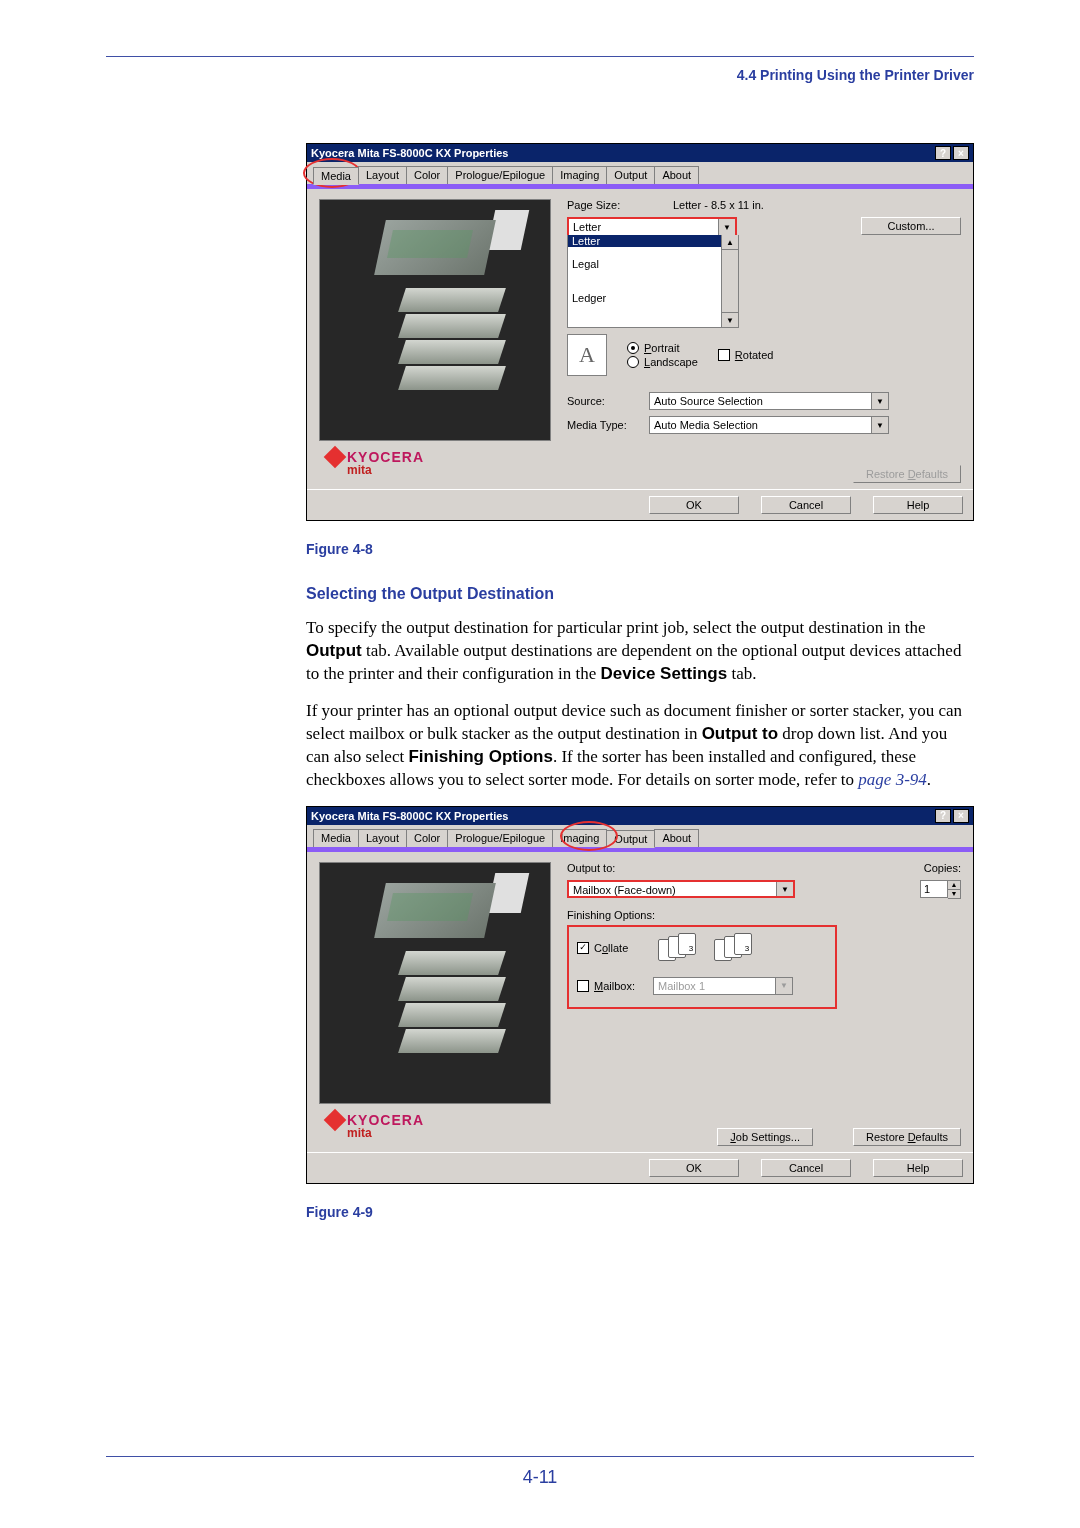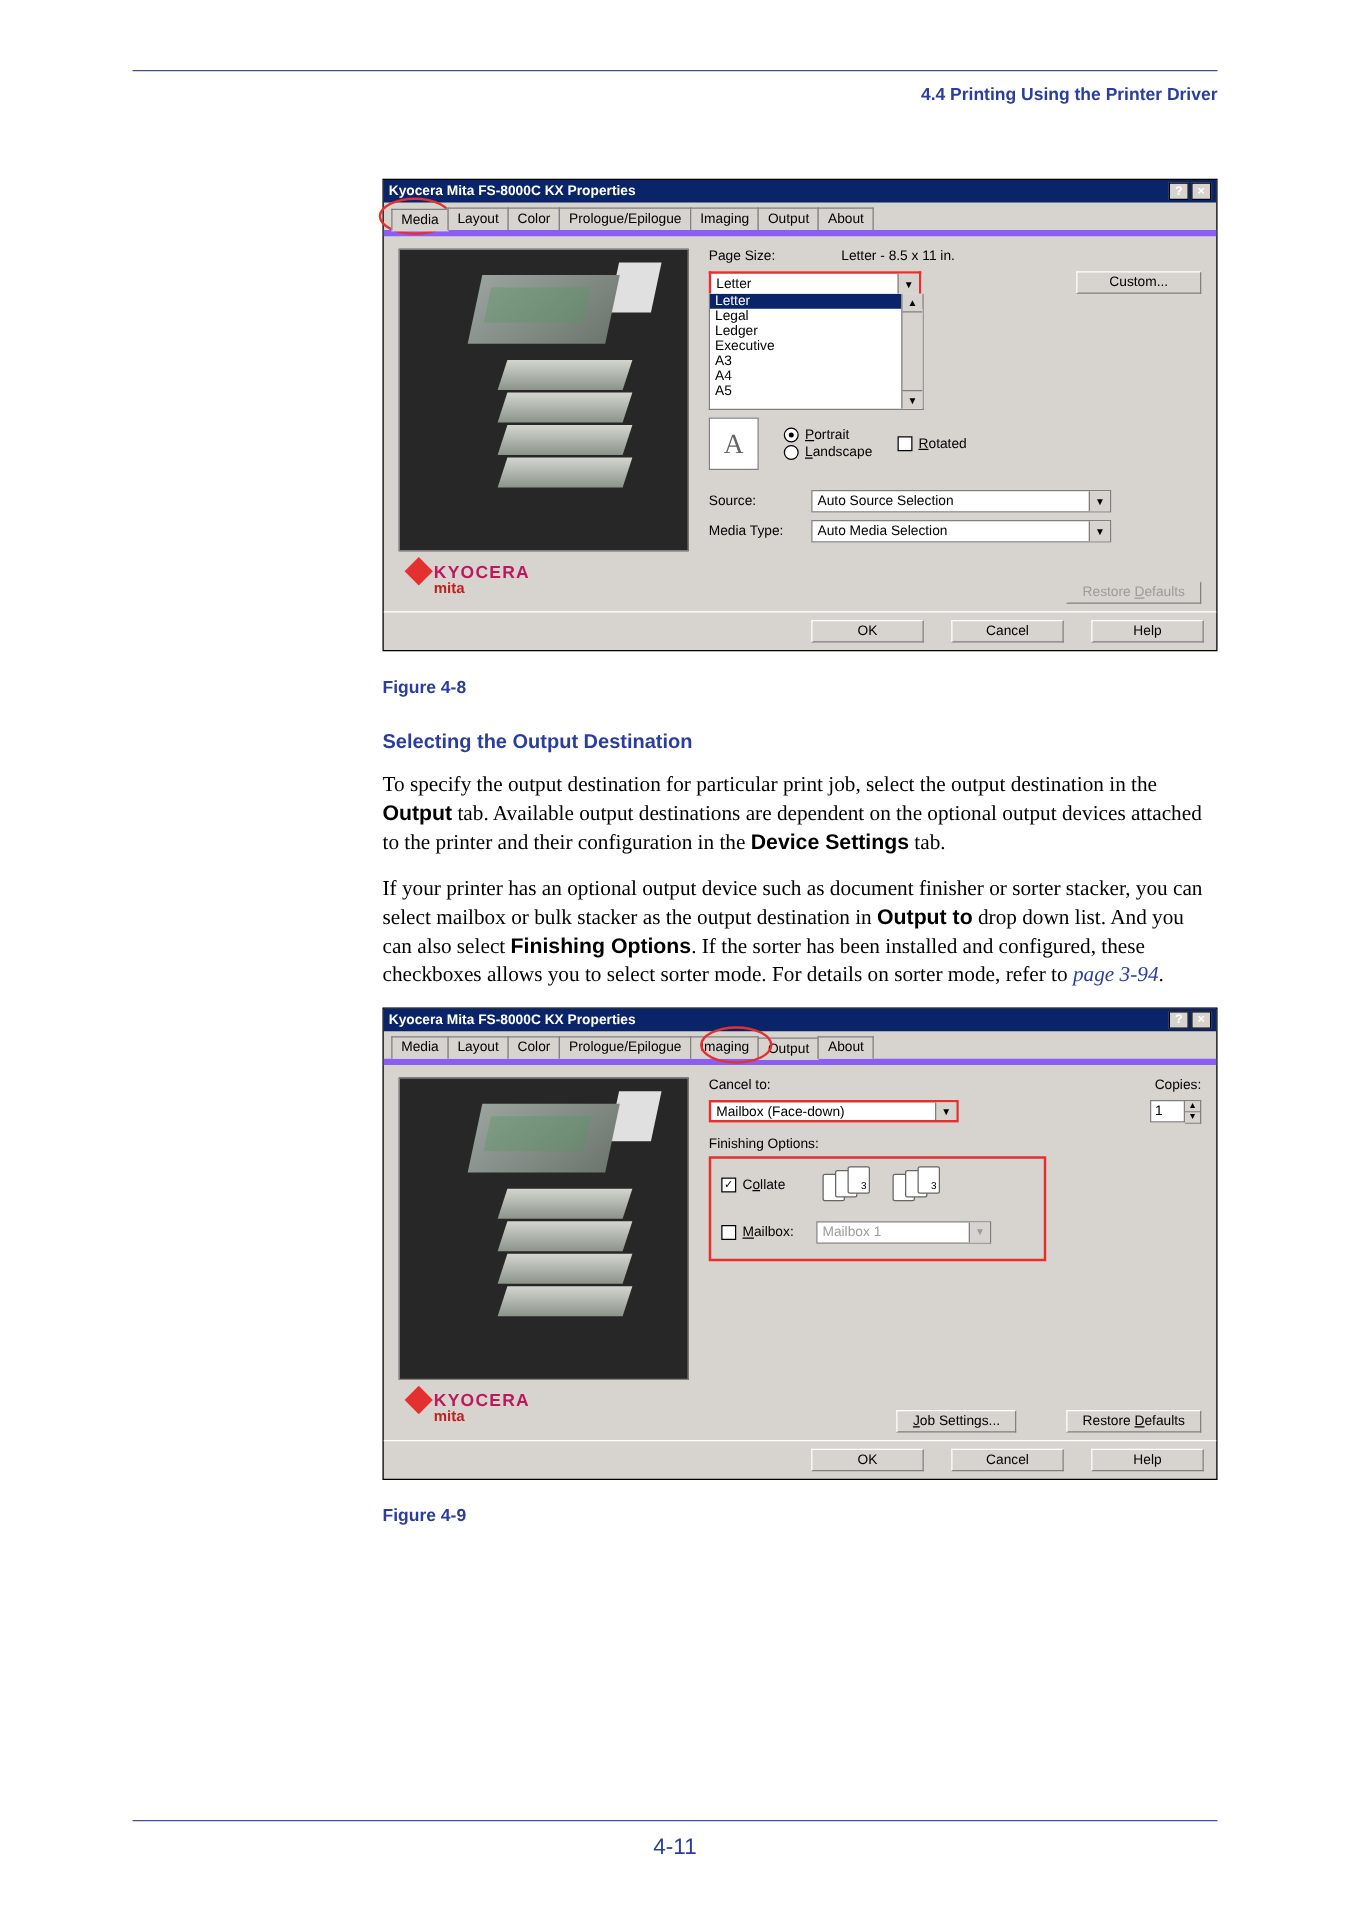--- a/index.html
+++ b/index.html
@@ -177,21 +177,21 @@
   .combo .txt{ flex:1; padding:0 4px; line-height:16px; font-size:11px;}
   .combo .btn{
     width:16px; background:#d7d3cf;border-left:1px solid #808080;
     display:flex;align-items:center;justify-content:center;font-size:8px;
   }
   .list {
     border:1px solid #808080;background:#fff;width:170px;height:92px;
     overflow:hidden;position:relative;
   }
   .list .sel{background:#0a246a;color:#fff;padding:0 4px}
-  .list .opt{padding:0 4px}
+  .list .opt{padding:11px 4px}
   .list .scroll{position:absolute;right:0;top:0;width:16px;height:100%;
     background:#d7d3cf;border-left:1px solid #808080;}
   .list .scroll .arr{height:14px;display:flex;align-items:center;justify-content:center;font-size:8px;border-bottom:1px solid #808080}
   .list .scroll .arr.bot{position:absolute;bottom:0;border-top:1px solid #808080;border-bottom:none;width:100%}
   .orient{
     border:1px solid #808080;background:#fff;width:38px;height:40px;margin-right:20px;
     display:flex;align-items:center;justify-content:center;
   }
   .orient span{font-family:"Times New Roman",serif;font-size:22px;color:#666}
   .radio,.chk{display:flex;align-items:center;gap:5px;margin:2px 0}
@@ -396,25 +396,25 @@
               <div class="top"></div>
               <div class="pane"></div>
           <div class="tray t1"></div>
               <div class="tray t2"></div>
               <div class="tray t3"></div>
               <div class="tray t4"></div>
         </div>
       </div>
       <div class="opts">
         <div class="row" style="justify-content:space-between">
-          <span>Cancel to:</span>
+          <span>Output to:</span>
           <span>Copies:</span>
         </div>
         <div class="row" style="gap:10px">
-          <div class="combo red-rect" style="width:200px">
+          <div class="combo red-rect" style="width:228px">
             <div class="txt">Mailbox (Face-down)</div>
             <div class="btn">▼</div>
           </div>
           <div style="margin-left:auto" class="spinner">
             <div class="num">1</div>
             <div class="arrs">
                   <div>▲</div>
                   <div>▼</div>
                 </div>
           </div>

